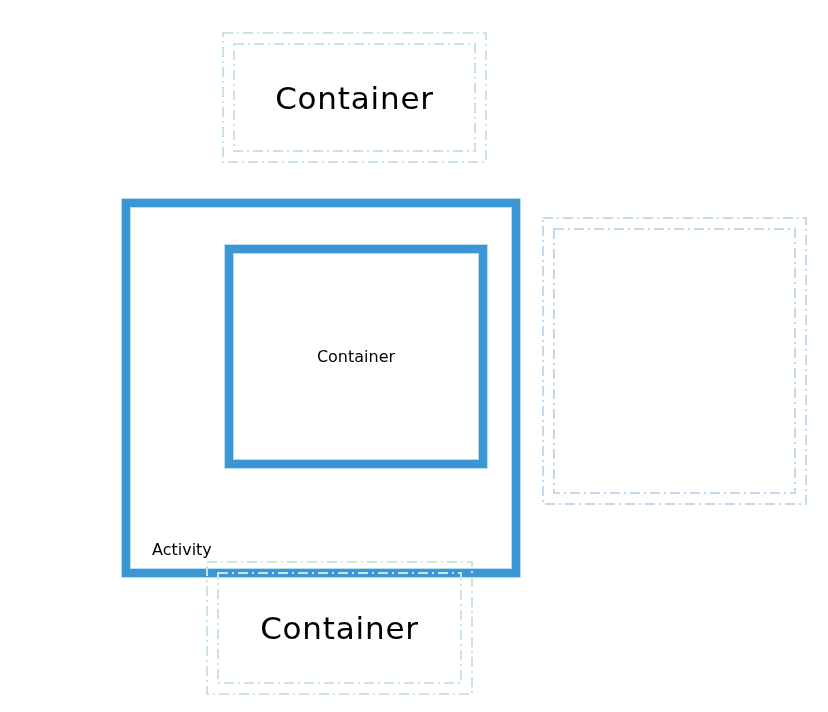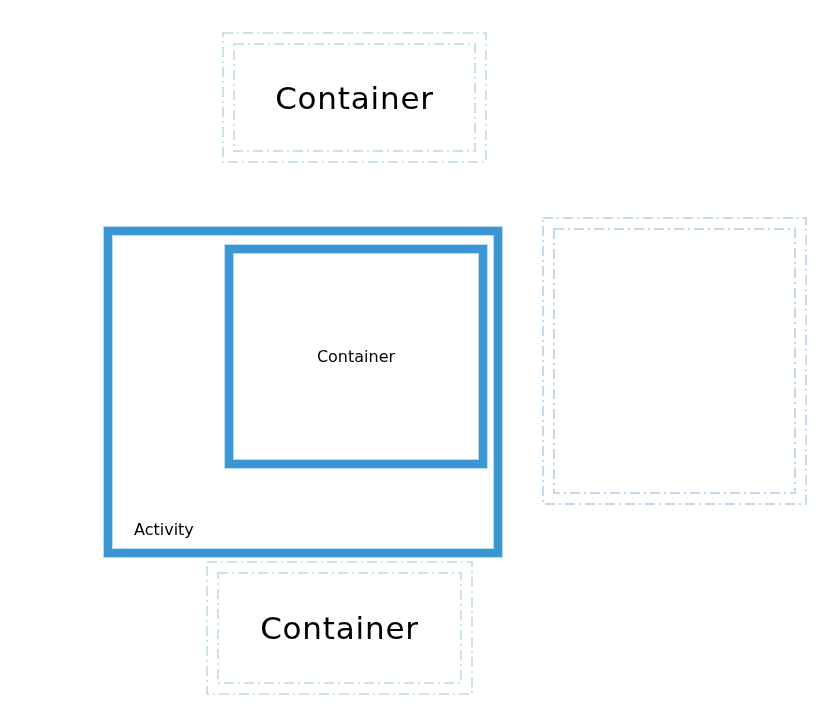--- a/index.html
+++ b/index.html
@@ -53,21 +53,21 @@
   
   .solid-box {
     position: absolute;
     border: 8px solid var(--solid-border, #3b97d3);
     box-shadow: 0 0 0 1px var(--solid-halo, #bcdcf2),
                 inset 0 0 0 1px var(--solid-halo, #bcdcf2);
     background: transparent;
   }
   
   #top-container     { left: 222px; top: 32px;  width: 265px; height: 131px; }
-  #activity          { left: 104px; top: 199px; width: 398px; height: 330px; margin-top: 28px; }
+  #activity          { left: 122px; top: 199px; width: 398px; height: 378px; }
   #inner-container   { left: 225px; top: 245px; width: 262px; height: 223px;
                        display: flex; align-items: center; justify-content: center; }
   #right-slider      { left: 542px; top: 217px; width: 265px; height: 288px; }
   #bottom-container  { left: 206px; top: 561px; width: 267px; height: 134px; }
   #activity .label {
     position: absolute;
     left: 22px;
     bottom: 10px;
   }
 </style>

